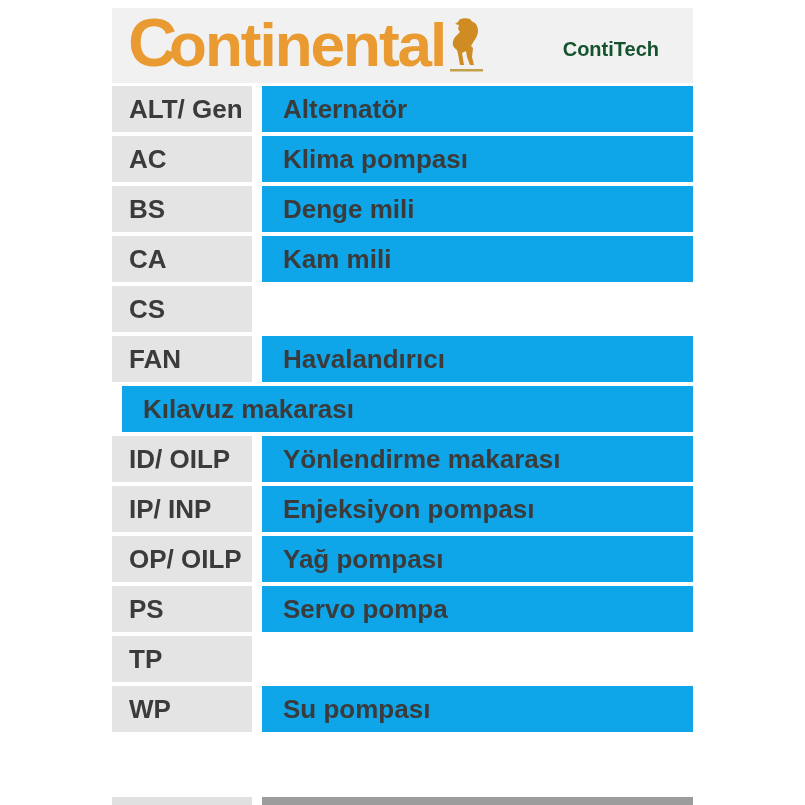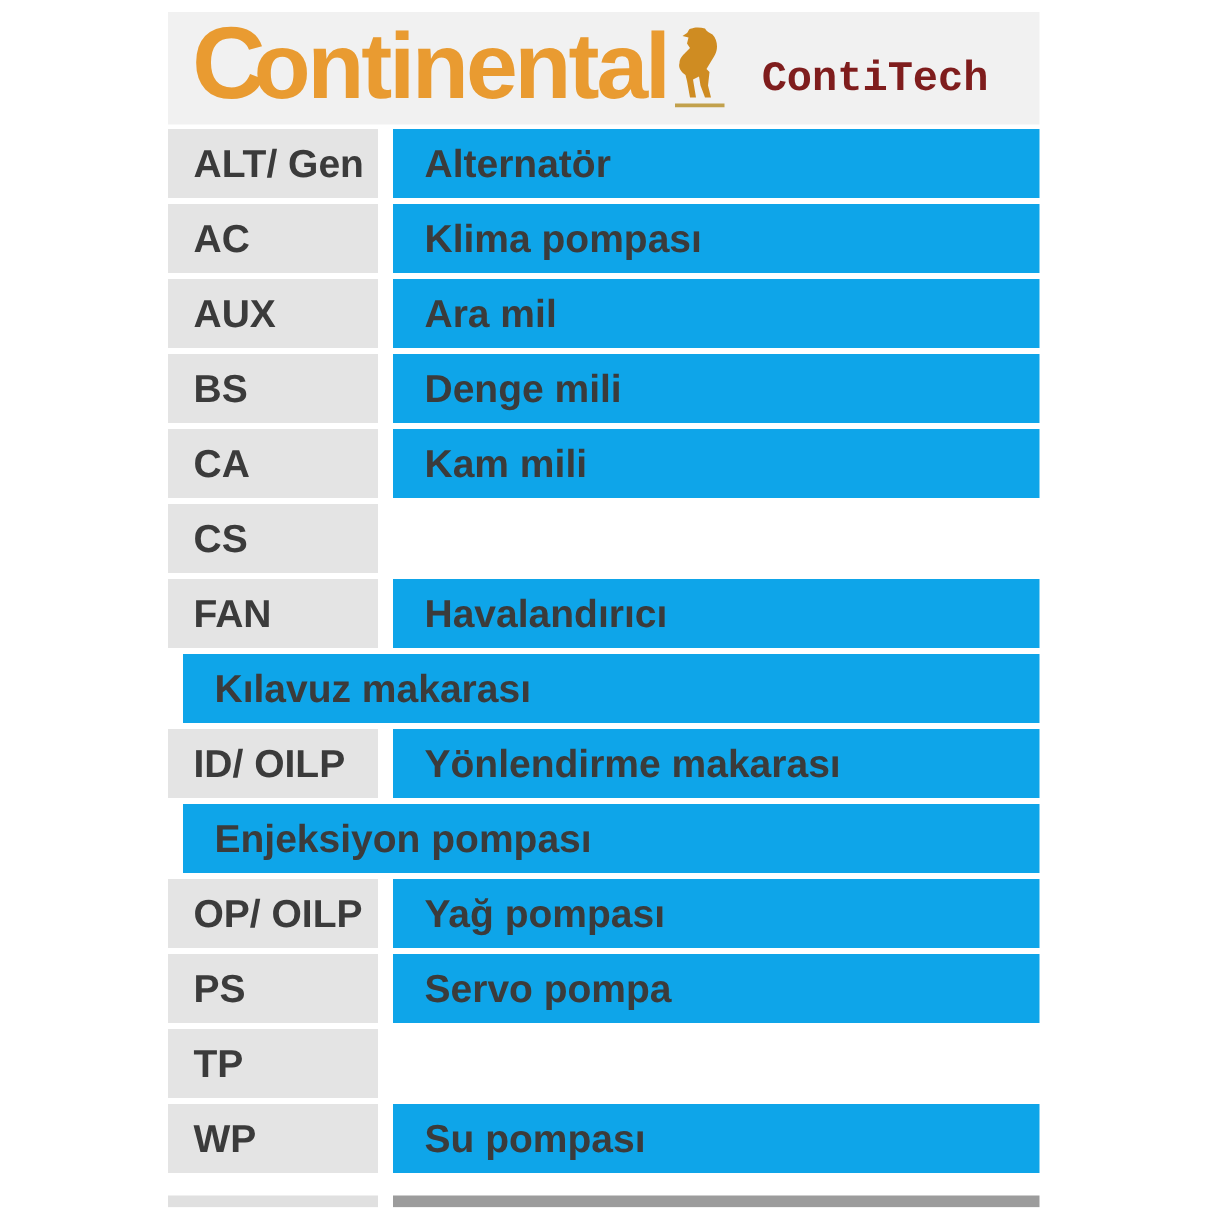--- a/index.html
+++ b/index.html
@@ -51,25 +51,24 @@
     margin-left: -6px;
   }
   .horse-wrap {
     margin-left: 5px;
     margin-top: 6px;
   }
   .subbrand {
     position: absolute;
     right: 34px;
     top: 30px;
-    font-size: 28px;
+    font-size: 20px;
     font-weight: 700;
-    color: #7f1d1d;
+    color: #14532d;
     letter-spacing: 0px;
-    font-family: Liberation Mono, monospace;
   }
 
   
   .legend-table {
     position: absolute;
     left: 112px;
     top: 86px;
     width: 581px;
   }
   .row {
@@ -154,25 +153,20 @@
     <div class="col-gap"></div>
     <div class="cell desc">Alternatör</div>
   </div>
 
   <div class="row">
     <div class="cell abbr">AC</div>
     <div class="col-gap"></div>
     <div class="cell desc">Klima pompası</div>
   </div>
 
-  <div class="row">
-    <div class="cell abbr">AUX</div>
-    <div class="col-gap"></div>
-    <div class="cell desc">Ara mil</div>
-  </div>
 
   <div class="row">
     <div class="cell abbr">BS</div>
     <div class="col-gap"></div>
     <div class="cell desc">Denge mili</div>
   </div>
 
   <div class="row">
     <div class="cell abbr">CA</div>
     <div class="col-gap"></div>
@@ -195,20 +189,21 @@
     <div class="cell desc">Kılavuz makarası</div>
   </div>
 
   <div class="row">
     <div class="cell abbr">ID/ OILP</div>
     <div class="col-gap"></div>
     <div class="cell desc">Yönlendirme makarası</div>
   </div>
 
   <div class="row">
+    <div class="cell abbr">IP/ INP</div>
     <div class="col-gap"></div>
     <div class="cell desc">Enjeksiyon pompası</div>
   </div>
 
   <div class="row">
     <div class="cell abbr">OP/ OILP</div>
     <div class="col-gap"></div>
     <div class="cell desc">Yağ pompası</div>
   </div>
 

